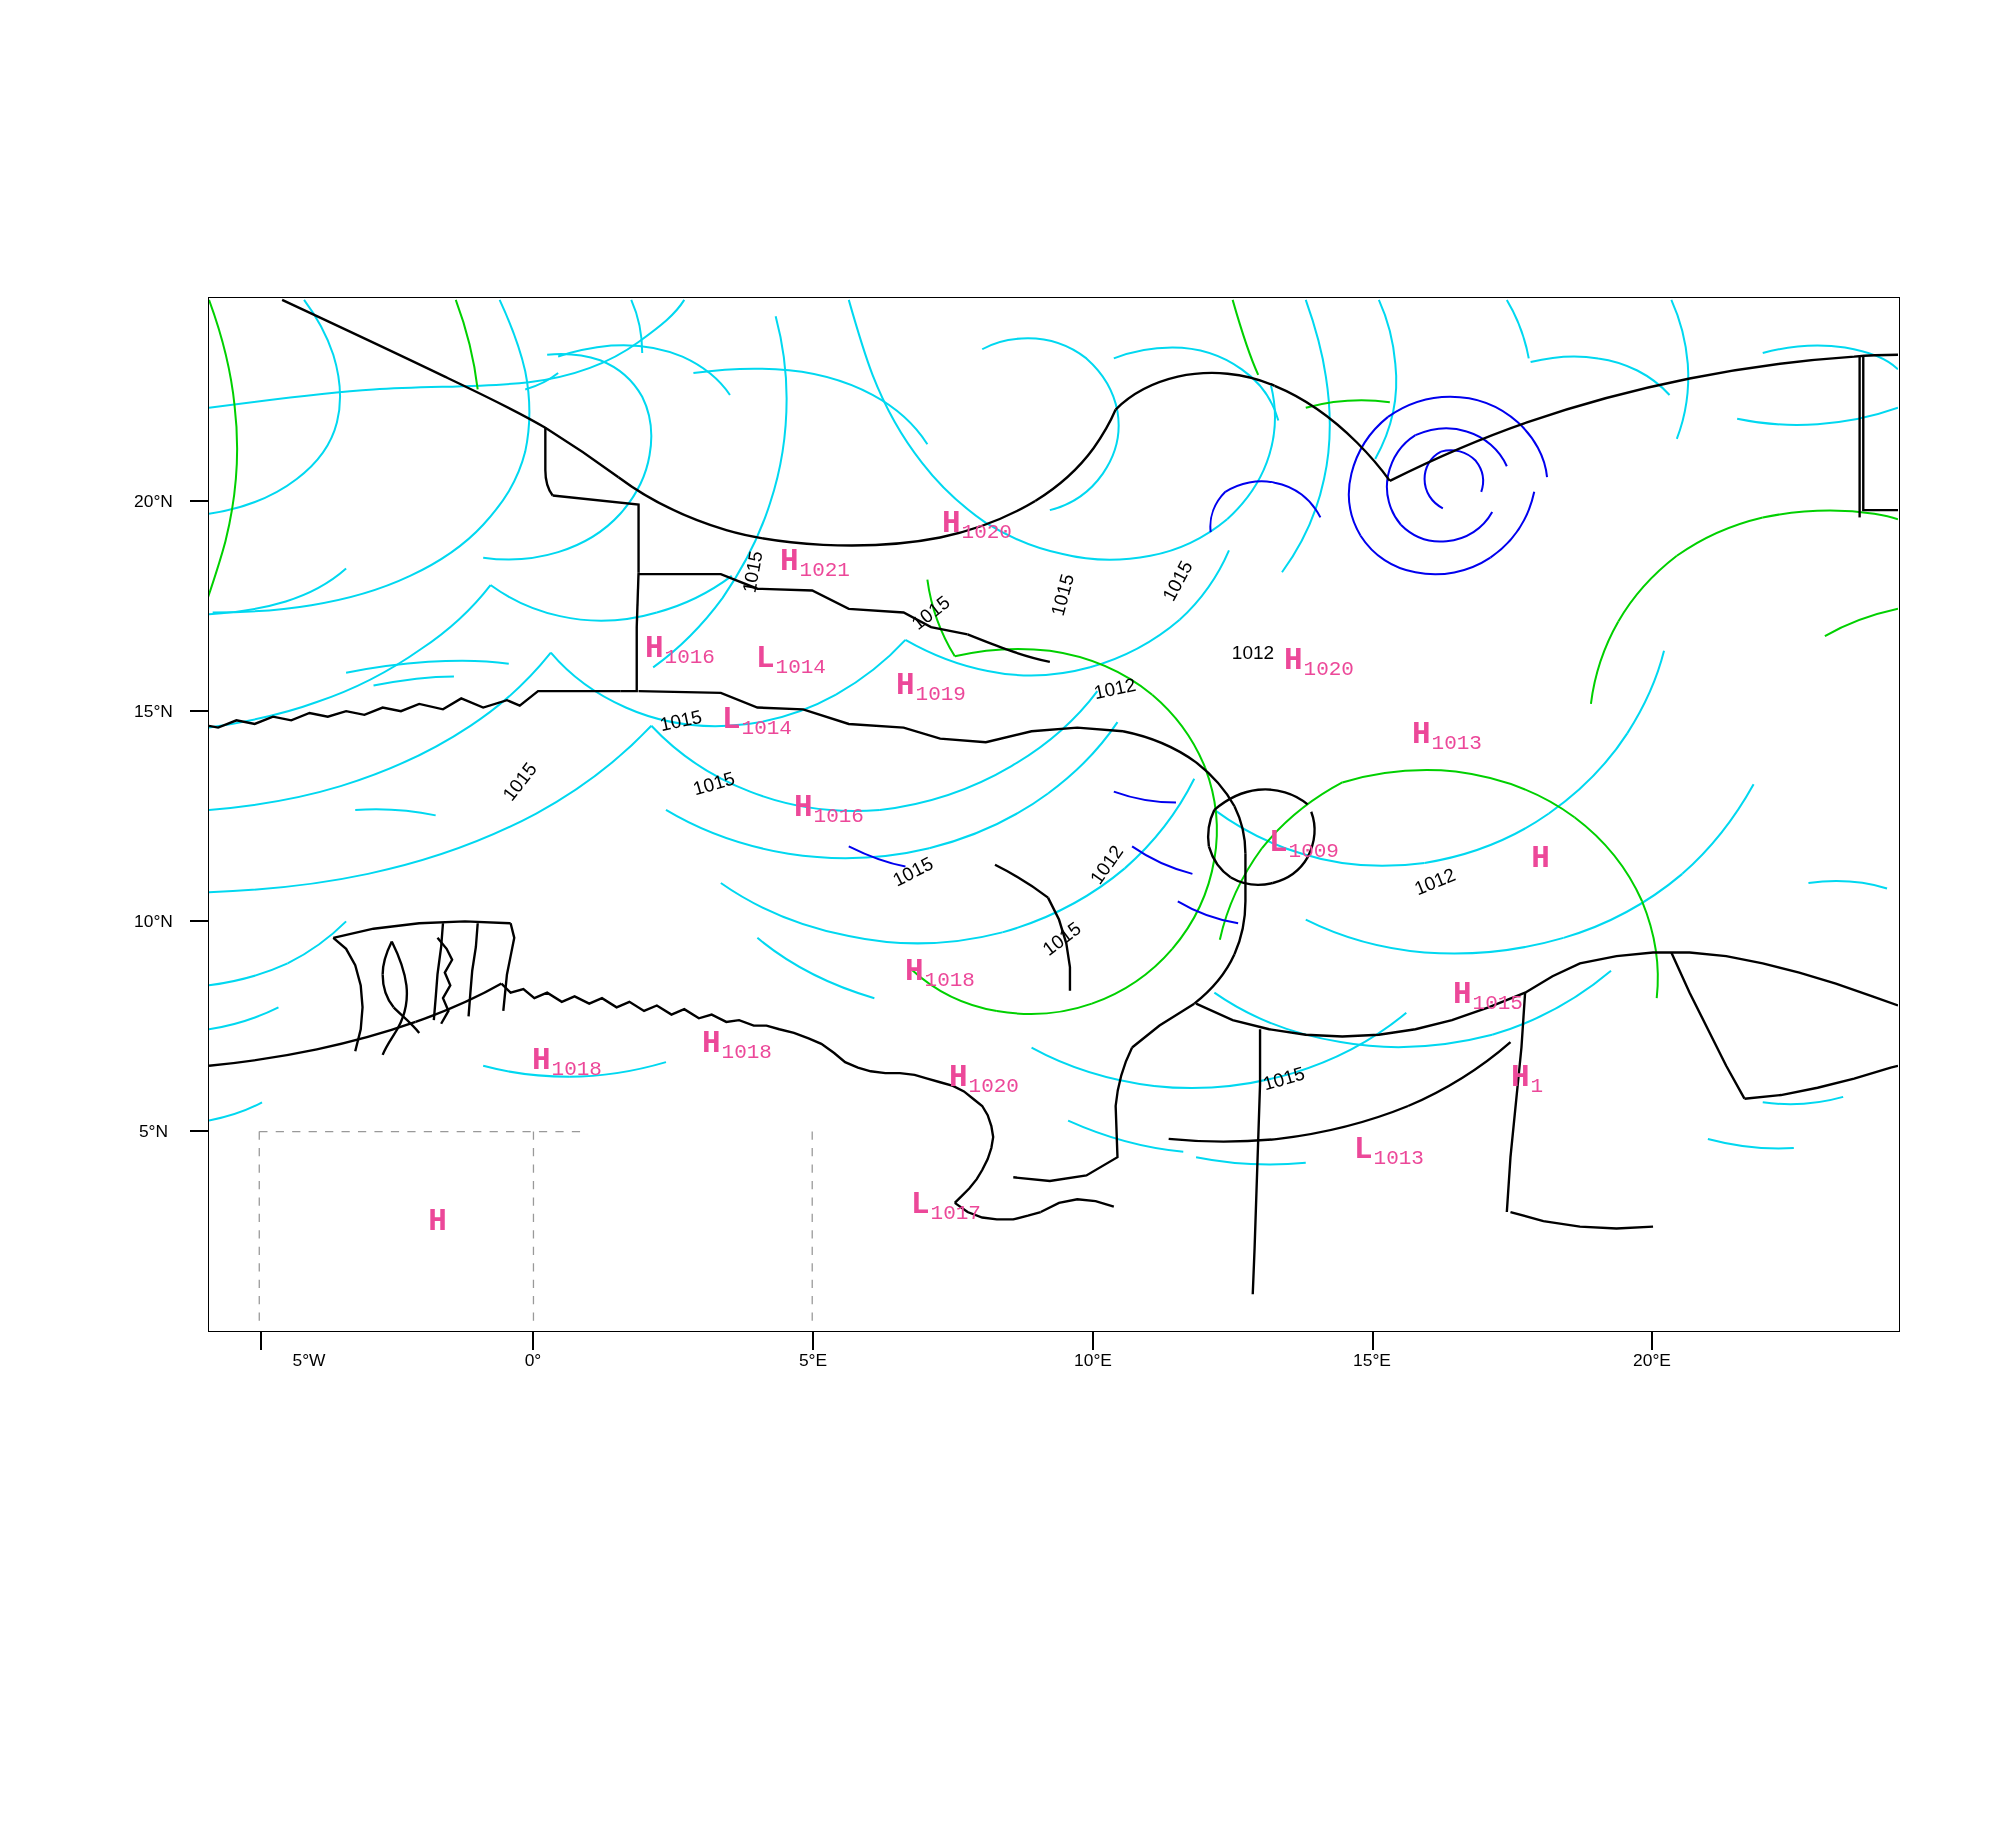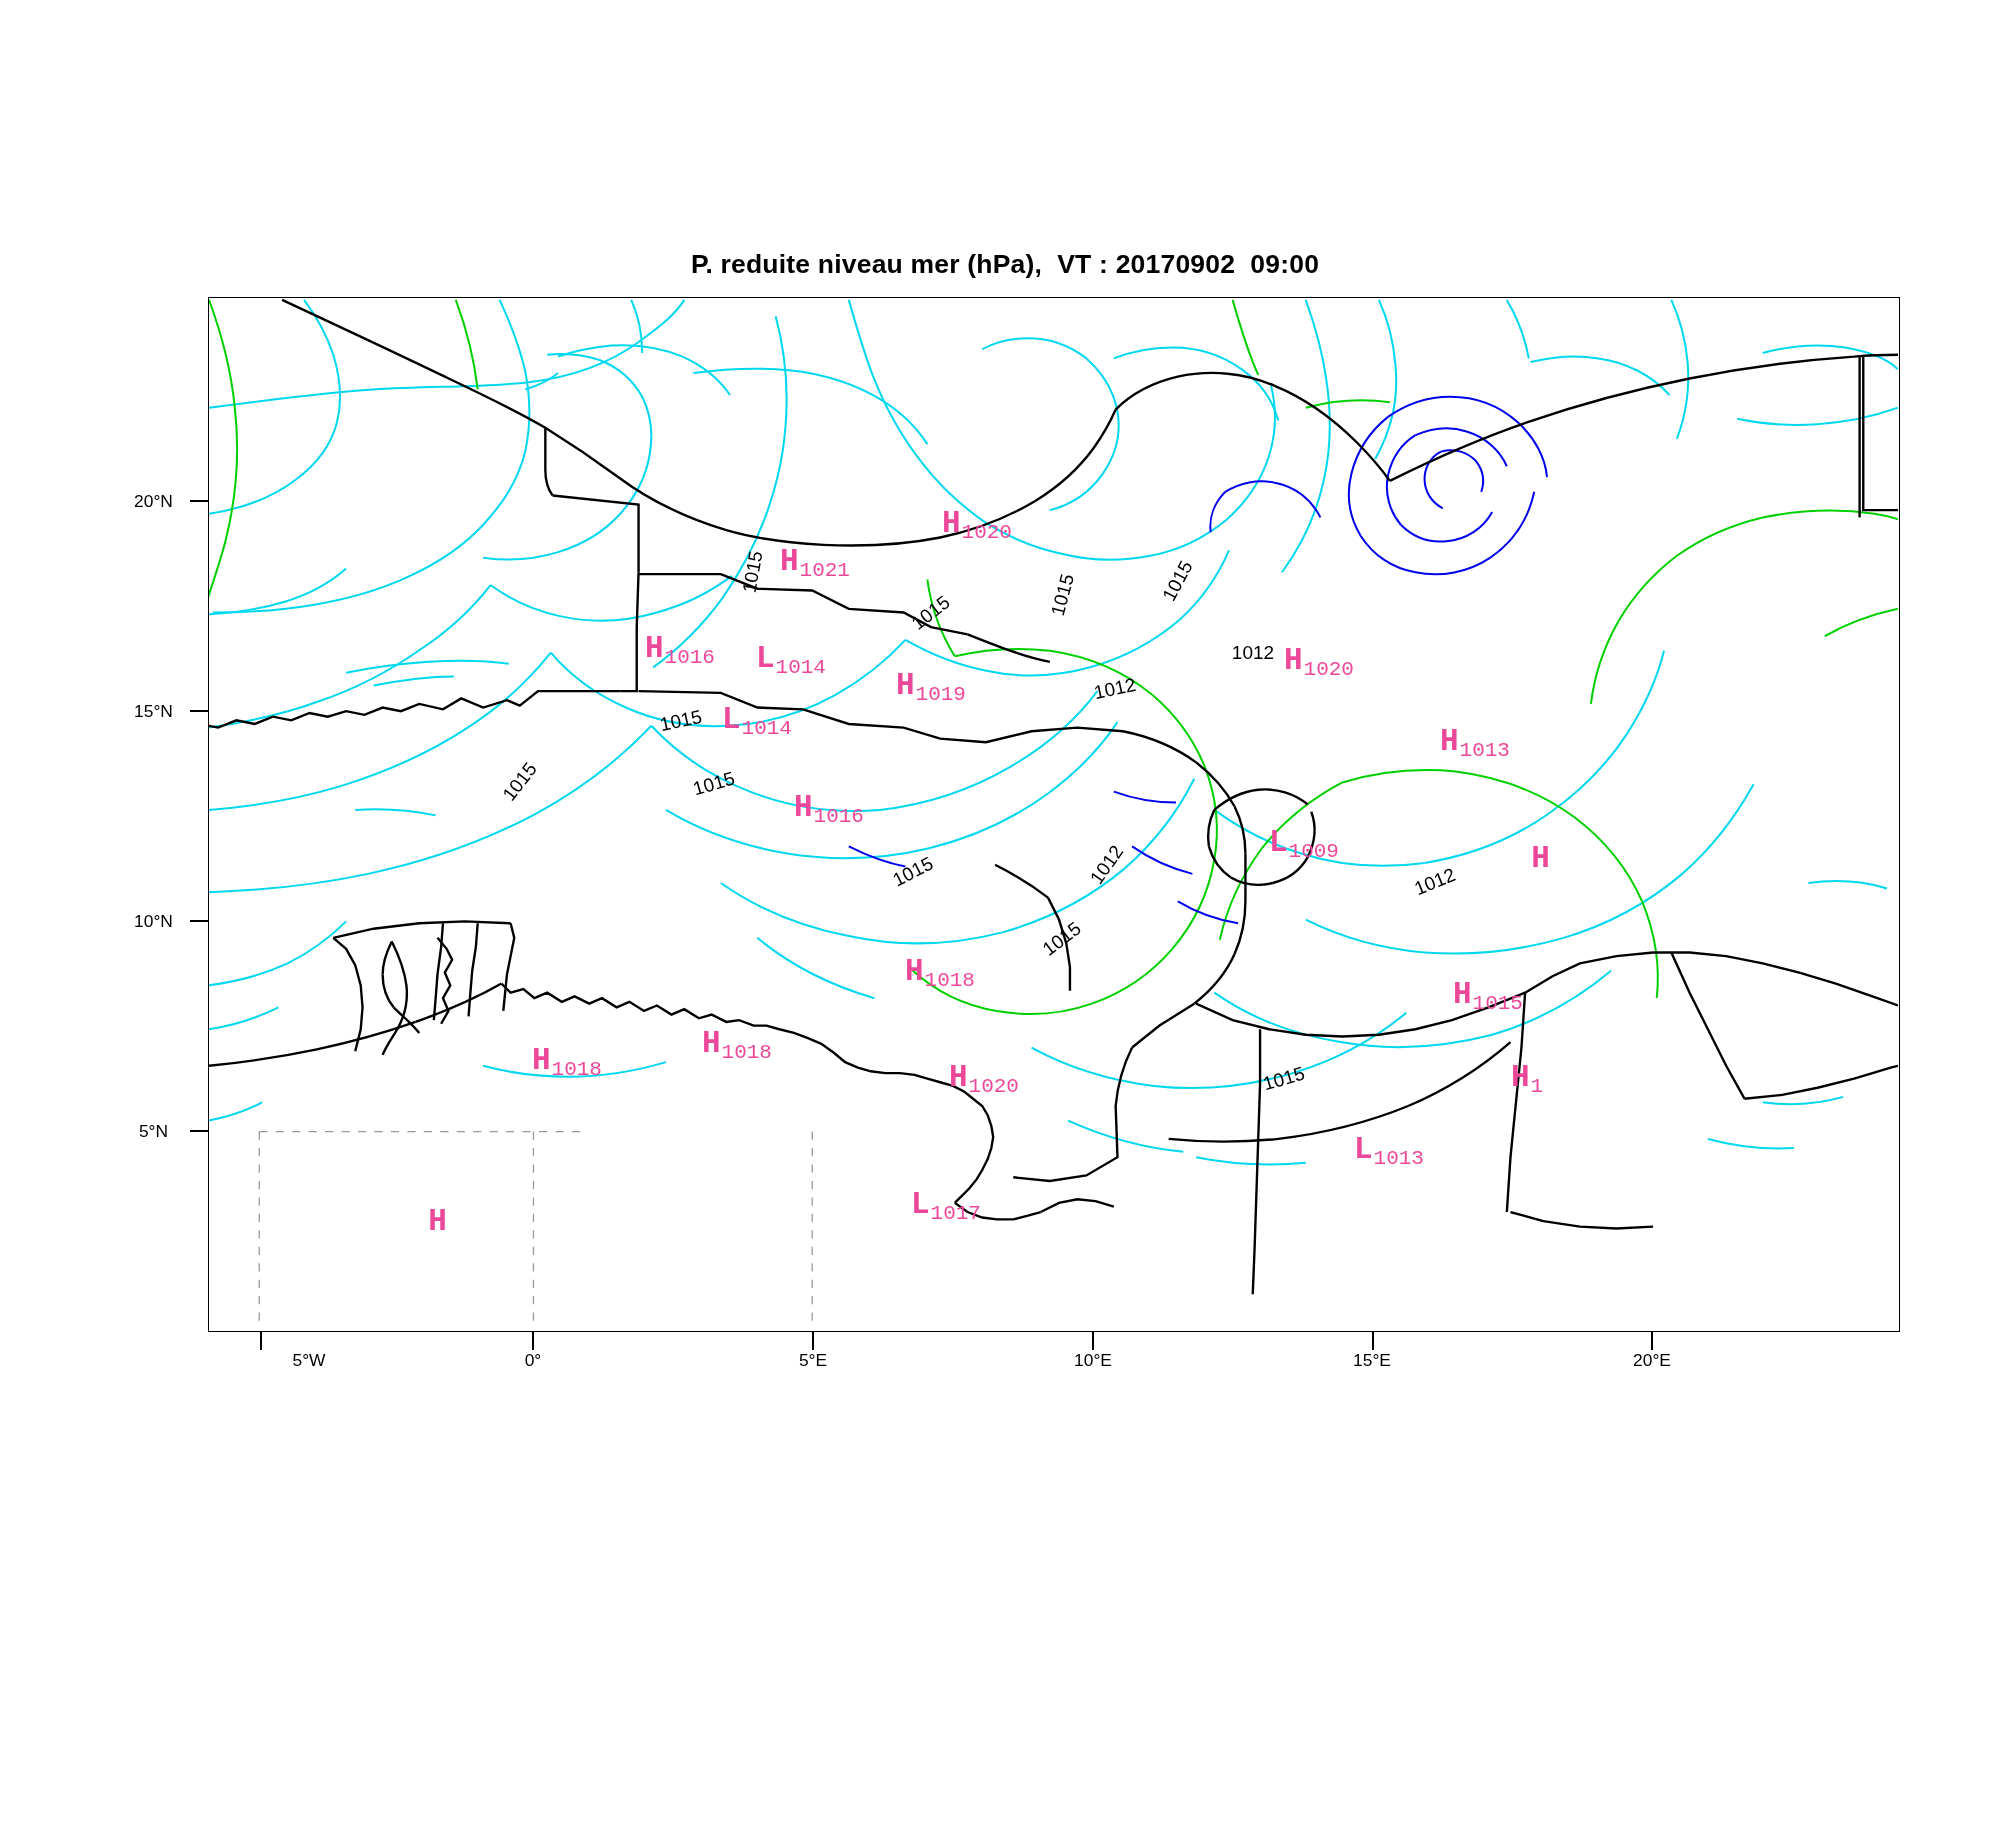--- a/index.html
+++ b/index.html
@@ -90,21 +90,20 @@
     color: #000000;
     white-space: nowrap;
     transform-origin: 50% 50%;
   }
 </style>
 </head>
 <body>
 
 <div id="stage">
 
-  <div id="chart-title">P. reduite niveau mer (hPa),  VT : 20170902  09:00</div>
 
   <div class="axis-label y-label" style="left:119px; top:501px; width:69px;">20°N</div>
   <div class="axis-label y-label" style="left:119px; top:711px; width:69px;">15°N</div>
   <div class="axis-label y-label" style="left:119px; top:921px; width:69px;">10°N</div>
   <div class="axis-label y-label" style="left:119px; top:1131px; width:69px;">5°N</div>
 
   <div class="tick" style="left:190px; top:500px; width:18.3px; height:1.8px;"></div>
   <div class="tick" style="left:190px; top:710px; width:18.3px; height:1.8px;"></div>
   <div class="tick" style="left:190px; top:920px; width:18.3px; height:1.8px;"></div>
   <div class="tick" style="left:190px; top:1130px; width:18.3px; height:1.8px;"></div>
@@ -334,21 +333,21 @@
     <div class="contour-label" style="left:853px; top:641px; transform:translate(-50%,-50%) rotate(-37deg);">1015</div>
     <div class="contour-label" style="left:1075px; top:781px; transform:translate(-50%,-50%) rotate(-16deg);">1015</div>
 
     <div class="marker" style="left:768px; top:225px; transform:translate(-50%,-50%);"><span class="big">H</span><span class="val">1020</span></div>
     <div class="marker" style="left:606px; top:263px; transform:translate(-50%,-50%);"><span class="big">H</span><span class="val">1021</span></div>
     <div class="marker" style="left:471px; top:350px; transform:translate(-50%,-50%);"><span class="big">H</span><span class="val">1016</span></div>
     <div class="marker" style="left:582px; top:360px; transform:translate(-50%,-50%);"><span class="big">L</span><span class="val">1014</span></div>
     <div class="marker" style="left:722px; top:387px; transform:translate(-50%,-50%);"><span class="big">H</span><span class="val">1019</span></div>
     <div class="marker" style="left:1110px; top:362px; transform:translate(-50%,-50%);"><span class="big">H</span><span class="val">1020</span></div>
     <div class="marker" style="left:548px; top:421px; transform:translate(-50%,-50%);"><span class="big">L</span><span class="val">1014</span></div>
-    <div class="marker" style="left:1266px; top:436px; transform:translate(-50%,-50%);margin-top:7px;"><span class="big">H</span><span class="val">1013</span></div>
+    <div class="marker" style="left:1238px; top:436px; transform:translate(-50%,-50%);"><span class="big">H</span><span class="val">1013</span></div>
     <div class="marker" style="left:620px; top:509px; transform:translate(-50%,-50%);"><span class="big">H</span><span class="val">1016</span></div>
     <div class="marker" style="left:1095px; top:544px; transform:translate(-50%,-50%);"><span class="big">L</span><span class="val">1009</span></div>
     <div class="marker" style="left:1332px; top:560px; transform:translate(-50%,-50%);"><span class="big">H</span><span class="val"></span></div>
     <div class="marker" style="left:731px; top:673px; transform:translate(-50%,-50%);"><span class="big">H</span><span class="val">1018</span></div>
     <div class="marker" style="left:1279px; top:696px; transform:translate(-50%,-50%);"><span class="big">H</span><span class="val">1015</span></div>
     <div class="marker" style="left:528px; top:745px; transform:translate(-50%,-50%);"><span class="big">H</span><span class="val">1018</span></div>
     <div class="marker" style="left:358px; top:762px; transform:translate(-50%,-50%);"><span class="big">H</span><span class="val">1018</span></div>
     <div class="marker" style="left:775px; top:779px; transform:translate(-50%,-50%);"><span class="big">H</span><span class="val">1020</span></div>
     <div class="marker" style="left:1318px; top:779px; transform:translate(-50%,-50%);"><span class="big">H</span><span class="val">1</span></div>
     <div class="marker" style="left:1180px; top:851px; transform:translate(-50%,-50%);"><span class="big">L</span><span class="val">1013</span></div>

